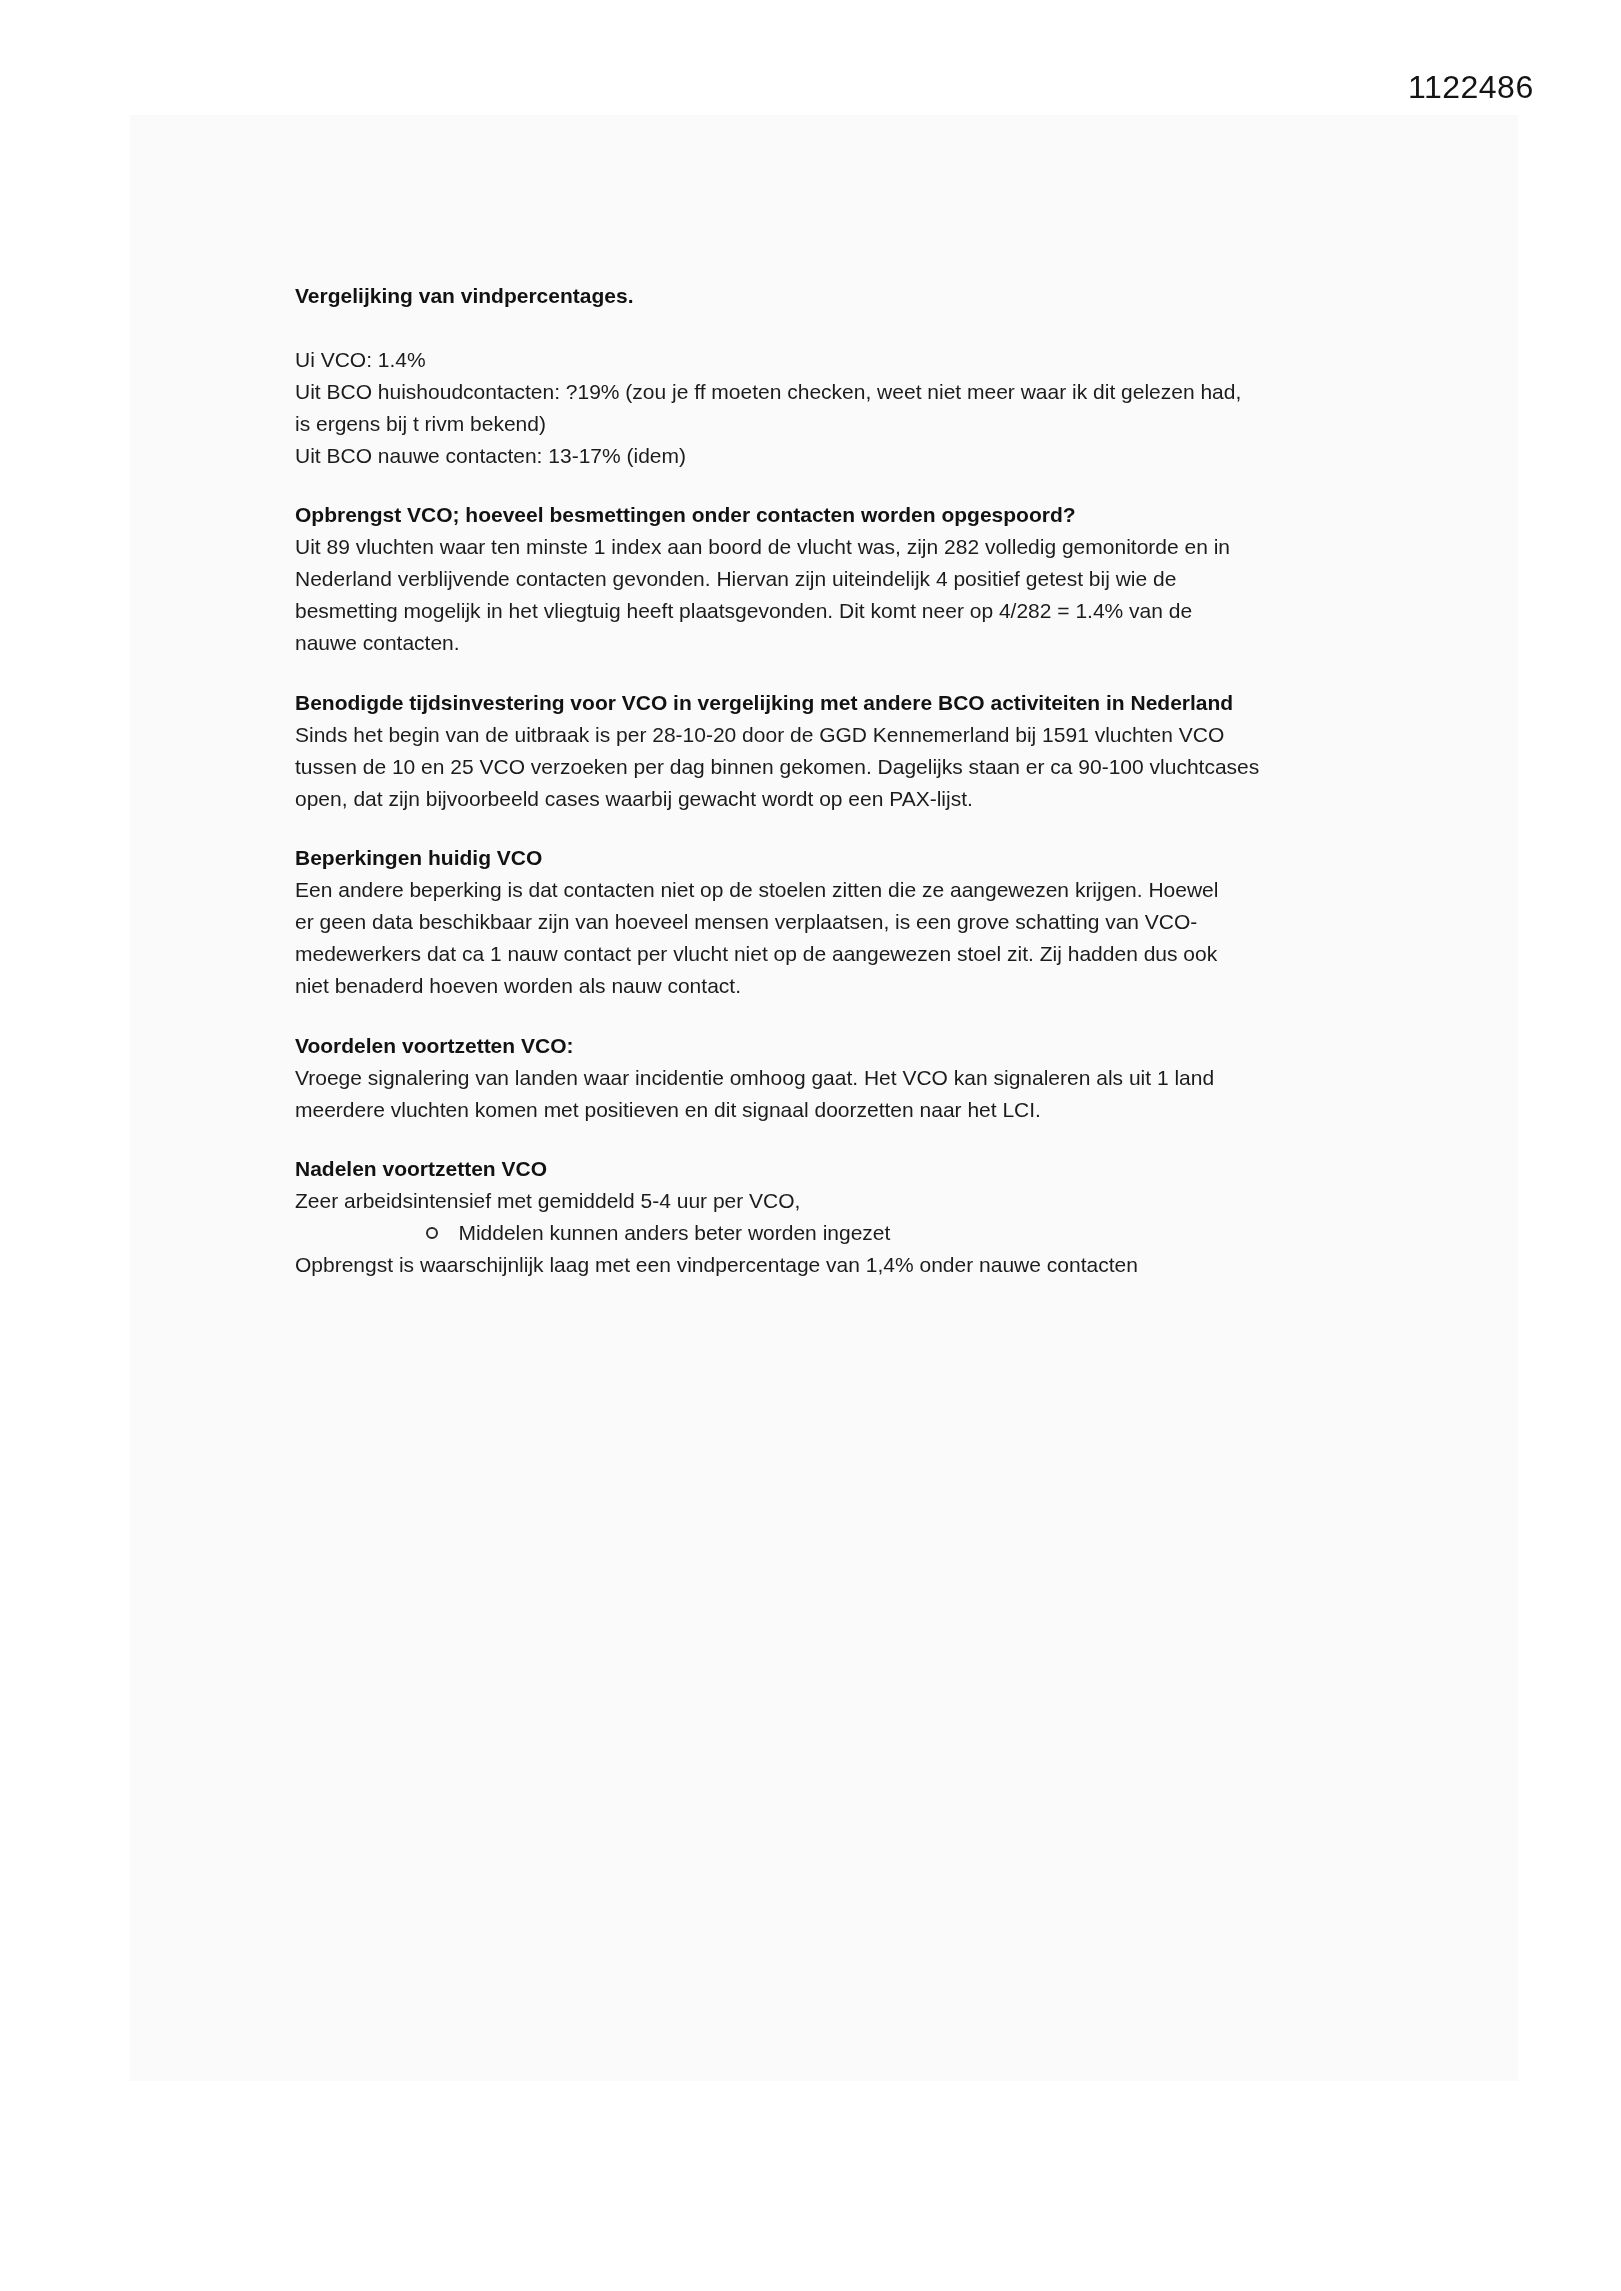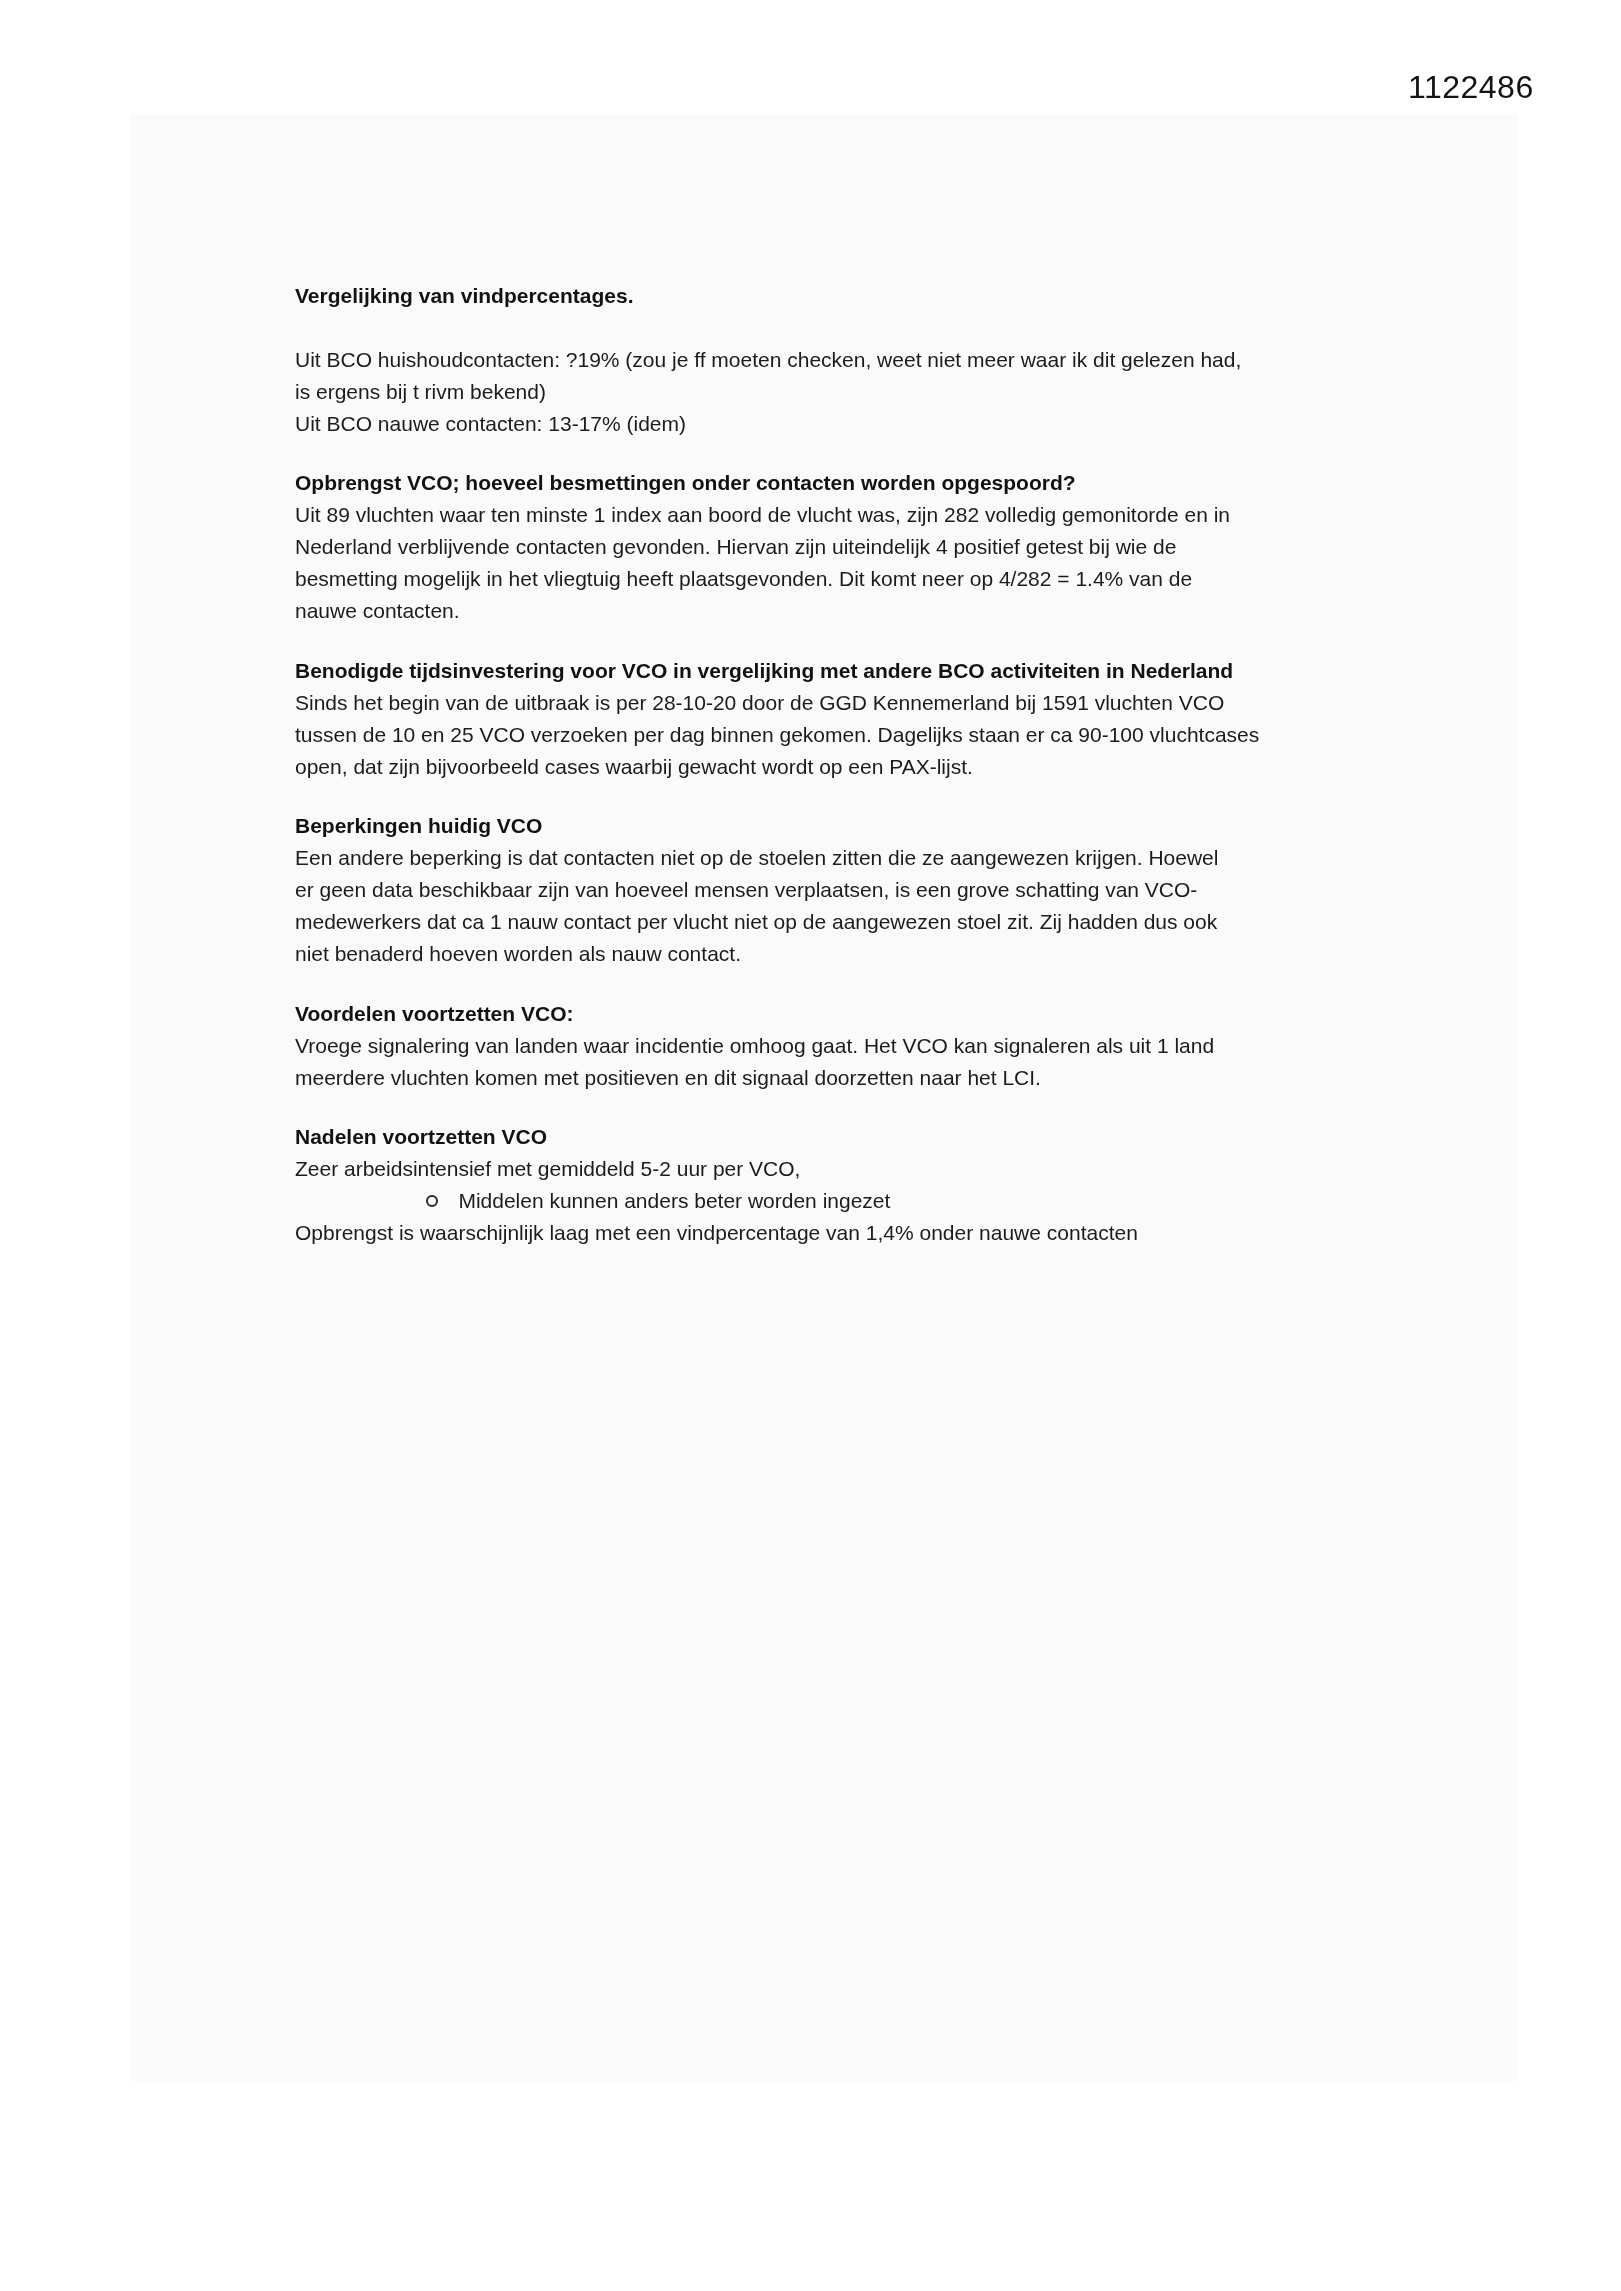--- a/index.html
+++ b/index.html
@@ -63,20 +63,21 @@
 
 <div class="canvas">
 
   <div class="doc-number">1122486</div>
 
   <div class="sheet">
     <div class="content">
 
       <section>
         <div class="h gap">Vergelijking van vindpercentages.</div>
+        <div class="line">Ui VCO: 1.4%</div>
         <div class="line">Uit BCO huishoudcontacten: ?19% (zou je ff moeten checken, weet niet meer waar ik dit gelezen had,</div>
         <div class="line">is ergens bij t rivm bekend)</div>
         <div class="line">Uit BCO nauwe contacten: 13-17% (idem)</div>
       </section>
 
       <section>
         <div class="h">Opbrengst VCO; hoeveel besmettingen onder contacten worden opgespoord?</div>
         <div class="line">Uit 89 vluchten waar ten minste 1 index aan boord de vlucht was, zijn 282 volledig gemonitorde en in</div>
         <div class="line">Nederland verblijvende contacten gevonden. Hiervan zijn uiteindelijk 4 positief getest bij wie de</div>
         <div class="line">besmetting mogelijk in het vliegtuig heeft plaatsgevonden. Dit komt neer op 4/282 = 1.4% van de</div>
@@ -99,21 +100,21 @@
       </section>
 
       <section>
         <div class="h">Voordelen voortzetten VCO:</div>
         <div class="line">Vroege signalering van landen waar incidentie omhoog gaat. Het VCO kan signaleren als uit 1 land</div>
         <div class="line">meerdere vluchten komen met positieven en dit signaal doorzetten naar het LCI.</div>
       </section>
 
       <section>
         <div class="h">Nadelen voortzetten VCO</div>
-        <div class="line">Zeer arbeidsintensief met gemiddeld 5-2 uur per VCO,</div>
+        <div class="line">Zeer arbeidsintensief met gemiddeld 5-4 uur per VCO,</div>
         <div class="line bullet">
           <span class="bcirc"></span>
           <span>Middelen kunnen anders beter worden ingezet</span>
         </div>
         <div class="line">Opbrengst is waarschijnlijk laag met een vindpercentage van 1,4% onder nauwe contacten</div>
       </section>
 
     </div>
   </div>
 

